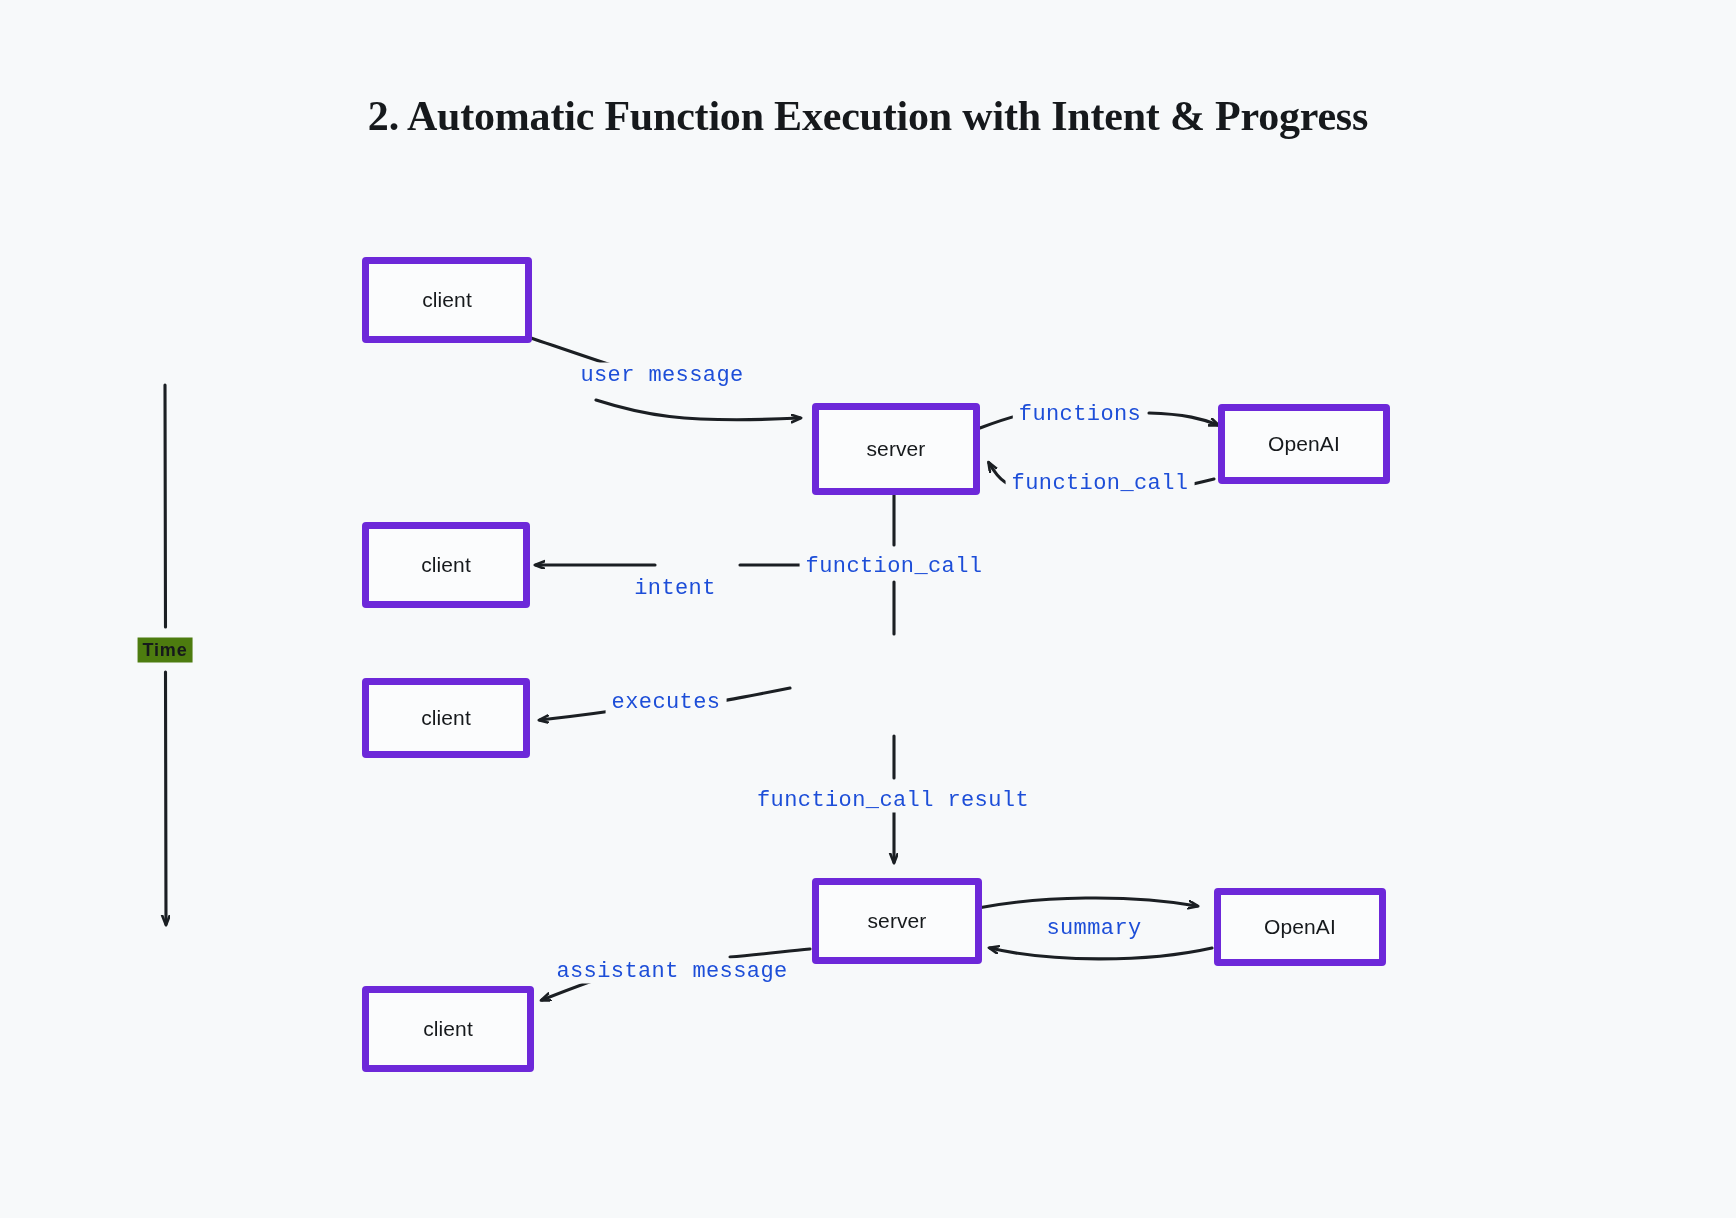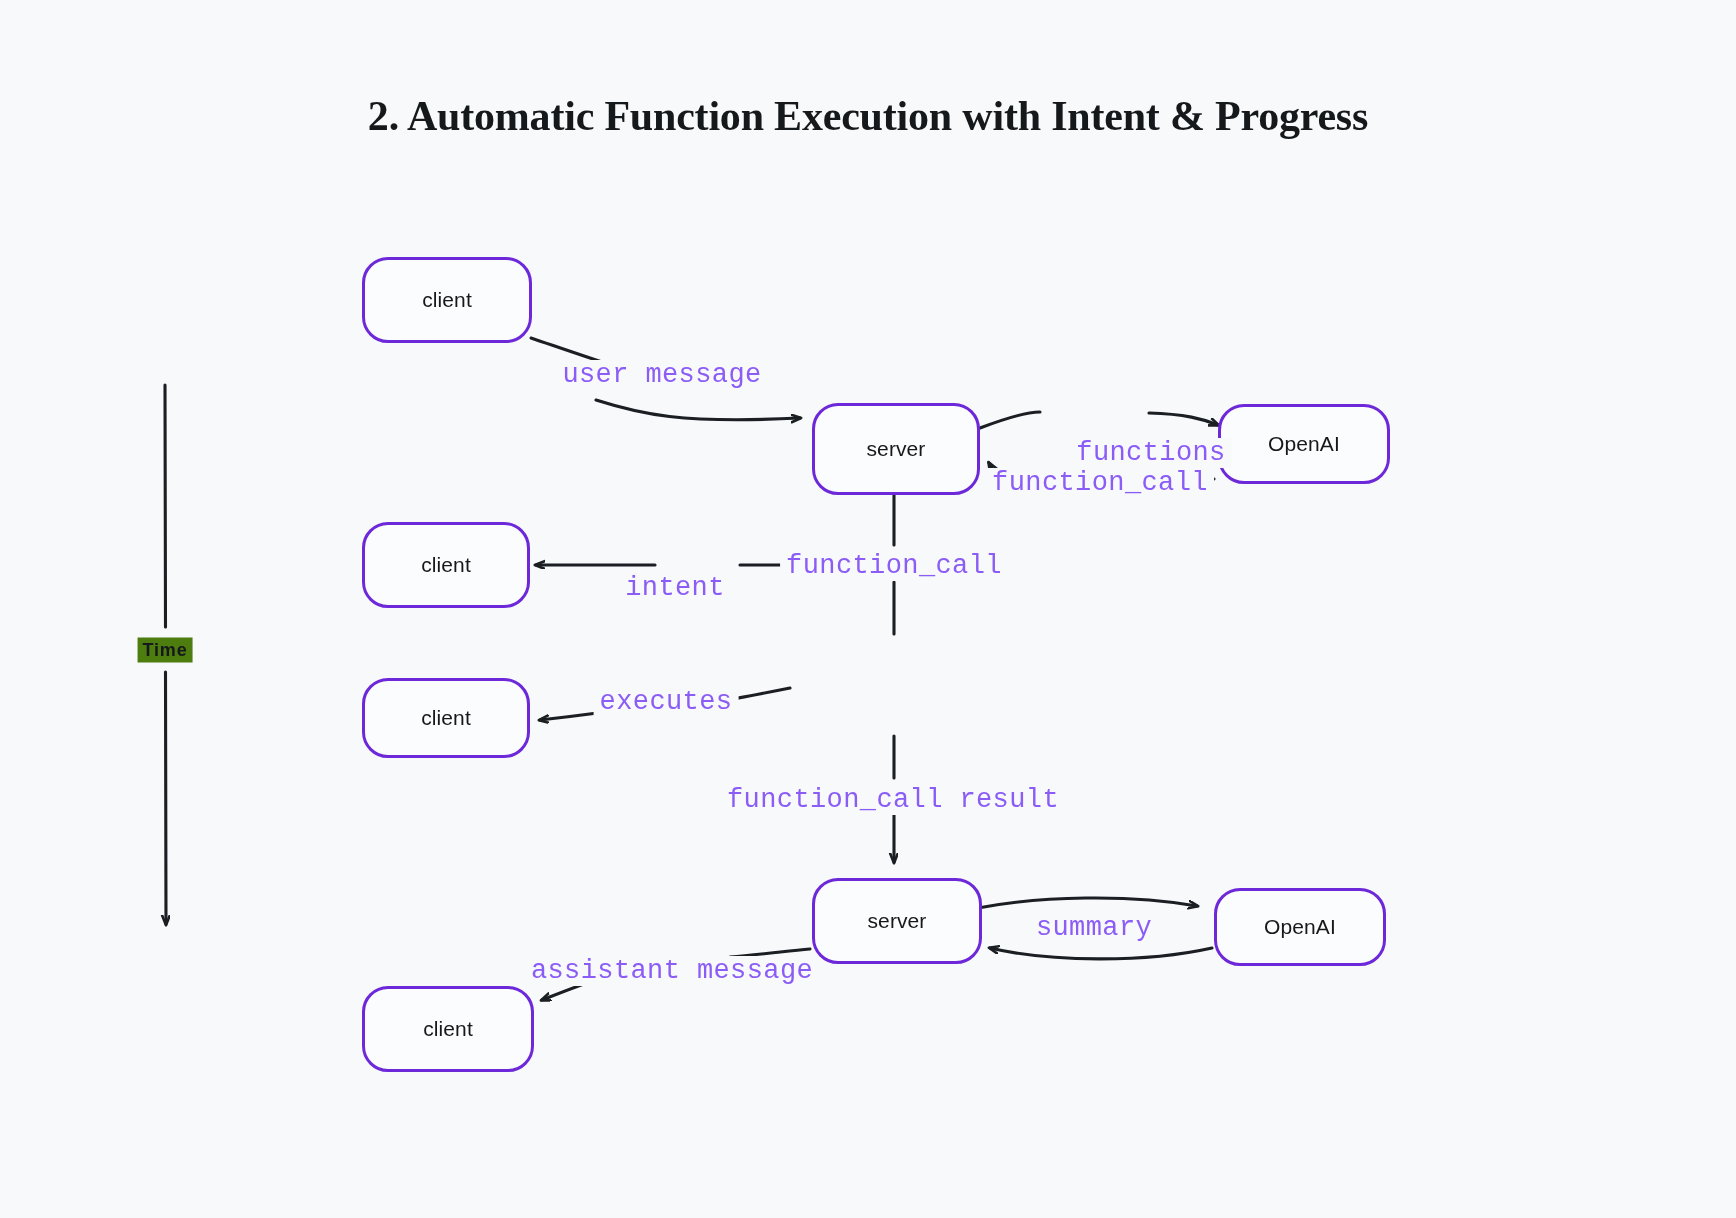--- a/index.html
+++ b/index.html
@@ -41,35 +41,35 @@
     white-space: nowrap;
   }
   .node {
     position: absolute;
     box-sizing: border-box;
     display: flex;
     align-items: center;
     justify-content: center;
     text-align: right;
     background: #fbfcfd;
-    border: 3px solid #6d28d9;
-    border-radius: 26px;
+    border: 7px solid #6d28d9;
+    border-radius: 4px;
     color: #16191c;
     font-family: "Liberation Sans", sans-serif;
     font-size: 21px;
     line-height: 1.25;
     letter-spacing: 0.1px;
   }
   .node.two-line { font-size: 21px; }
   .edge-label {
     position: absolute;
     font-family: "Liberation Mono", monospace;
-    font-size: 27px;
+    font-size: 22px;
     letter-spacing: 0.4px;
-    color: #8b5cf6;
+    color: #1d4ed8;
     white-space: nowrap;
     background: #f7f9fa;
     padding: 0 6px;
     transform: translate(-50%, -50%);
   }
   .axis-label {
     position: absolute;
     font-family: "Liberation Sans", sans-serif;
     font-weight: 700;
     font-size: 18px;
@@ -158,21 +158,21 @@
   <div class="node" style="left:1214px; top:888px; width:172px; height:78px;">
     <span>OpenAI</span>
   </div>
 
   <div class="node" style="left:362px; top:986px; width:172px; height:86px;">
     <span>client</span>
   </div>
 
   <div class="edge-label" style="left:662px; top:375px;">user message</div>
 
-  <div class="edge-label" style="left:1151px; top:414px;margin-top:39px;">functions</div>
+  <div class="edge-label" style="left:1080px; top:414px;">functions</div>
 
   <div class="edge-label" style="left:1100px; top:483px;">function_call</div>
 
   <div class="edge-label" style="left:894px; top:566px;">function_call</div>
 
   <div class="edge-label" style="left:675px; top:588px;">intent</div>
 
   <div class="edge-label" style="left:666px; top:702px;">executes</div>
 
   <div class="edge-label" style="left:893px; top:800px;">function_call result</div>

